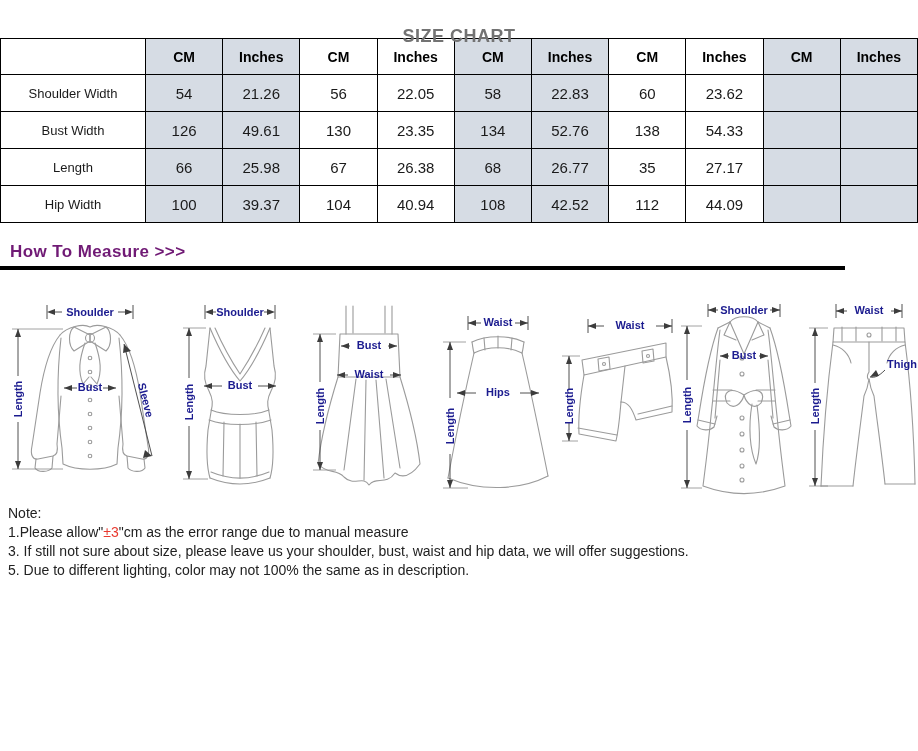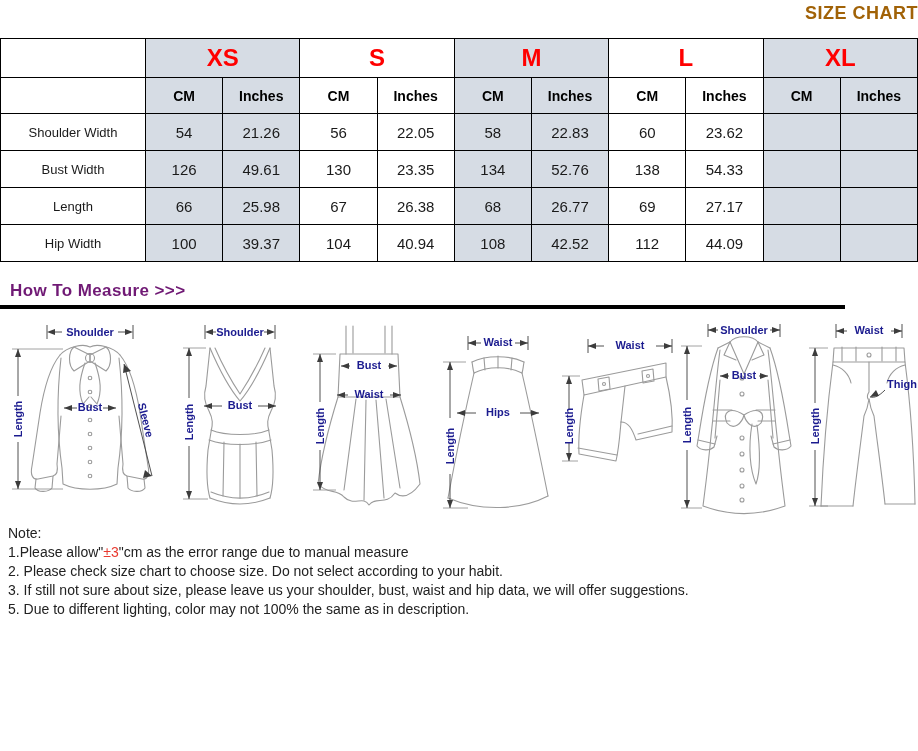--- a/index.html
+++ b/index.html
@@ -1,35 +1,35 @@
 <!DOCTYPE html>
 <html><head>
 <meta charset="utf-8">
 <style>
   html,body{margin:0;padding:0;background:#fff}
   body{width:918px;height:751px;position:relative;overflow:hidden;
        font-family:"Liberation Sans",sans-serif;color:#1a1a1a}
 
-  .title{height:38px;box-sizing:border-box;padding-top:3px;text-align:right;
-         font-size:18px;font-weight:bold;color:#a16207;letter-spacing:.5px}
+  .title{height:38px;box-sizing:border-box;padding-top:26px;text-align:center;
+         font-size:18px;font-weight:bold;color:#737373;letter-spacing:.5px}
 
   table.size{border-collapse:collapse;width:918px;table-layout:fixed}
   table.size th,table.size td{border:1px solid #000;text-align:center;
          vertical-align:middle;padding:0;overflow:hidden}
   tr.size-row th{height:38px;font-size:24px;font-weight:bold;color:#ff0000}
   tr.unit-row th{height:35px;font-size:14px;font-weight:bold;color:#000}
   table.size td{height:36px;font-size:15px;color:#1a1a1a}
   table.size td.lbl{font-size:13px}
   .shade{background:#d6dce4}
 
   .htm-heading{margin:19px 0 0 10px;font-size:17px;font-weight:bold;
          color:#701a75;letter-spacing:.4px}
   .htm-rule{width:845px;height:4px;background:#000;margin-top:4px}
 
-  .figs{position:relative;width:918px;height:202px;margin-top:9px}
+  .figs{position:relative;width:918px;height:202px;margin-top:28px}
   .fig{position:absolute;top:0}
   .fig .g path,.fig .g circle{fill:none;stroke:#9b9b9b;stroke-width:1.1;
          stroke-linecap:round;stroke-linejoin:round}
   .fig .m path{fill:none;stroke:#3c3c3c;stroke-width:.9}
   .fig .m path.tk{stroke:#8a8a8a;stroke-width:.8}
   .fig path.ah{fill:#3c3c3c;stroke:none}
   .fig text{fill:#1b1b8f;font-family:"Liberation Sans",sans-serif;
          font-size:11px;font-weight:bold}
 
   .notes{margin:4px 0 0 8px;font-size:14px;color:#222}
@@ -49,28 +49,20 @@
       <col>
       <col>
       <col>
       <col>
       <col>
       <col>
       <col>
       <col>
   </colgroup>
   <tbody>
-      <tr class="size-row">
-    <th></th>
-    <th colspan="2" class="shade">XS</th>
-    <th colspan="2">S</th>
-    <th colspan="2" class="shade">M</th>
-    <th colspan="2">L</th>
-    <th colspan="2" class="shade">XL</th>
-  </tr>
   <tr class="unit-row">
     <th></th>
     <th class="shade">CM</th>
     <th class="shade">Inches</th>
     <th>CM</th>
     <th>Inches</th>
     <th class="shade">CM</th>
     <th class="shade">Inches</th>
     <th>CM</th>
     <th>Inches</th>
@@ -104,21 +96,21 @@
     <td class="shade"></td>
   </tr>
   <tr>
     <td class="lbl">Length</td>
     <td class="shade">66</td>
     <td class="shade">25.98</td>
     <td>67</td>
     <td>26.38</td>
     <td class="shade">68</td>
     <td class="shade">26.77</td>
-    <td>69</td>
+    <td>35</td>
     <td>27.17</td>
     <td class="shade"></td>
     <td class="shade"></td>
   </tr>
   <tr>
     <td class="lbl">Hip Width</td>
     <td class="shade">100</td>
     <td class="shade">39.37</td>
     <td>104</td>
     <td>40.94</td>
@@ -357,16 +349,15 @@
     <text x="63" y="16" text-anchor="middle">Waist</text>
     <text x="81" y="70" text-anchor="start">Thigh</text>
     <text x="9" y="108" text-anchor="middle" transform="rotate(-90 9 108)" dy="4">Length</text>
   </svg>
 
 </div>
 
 <div class="notes">
   <div>Note:</div>
   <div><span>1.Please allow"</span><span class="red">±3</span><span>"cm as the error range due to manual measure</span></div>
-  <div>2. Please check size chart to choose size. Do not select according to your habit.</div>
   <div>3. If still not sure about size, please leave us your shoulder, bust, waist and hip data, we will offer suggestions.</div>
   <div>5. Due to different lighting, color may not 100% the same as in description.</div>
 </div>
 
 </body></html>

